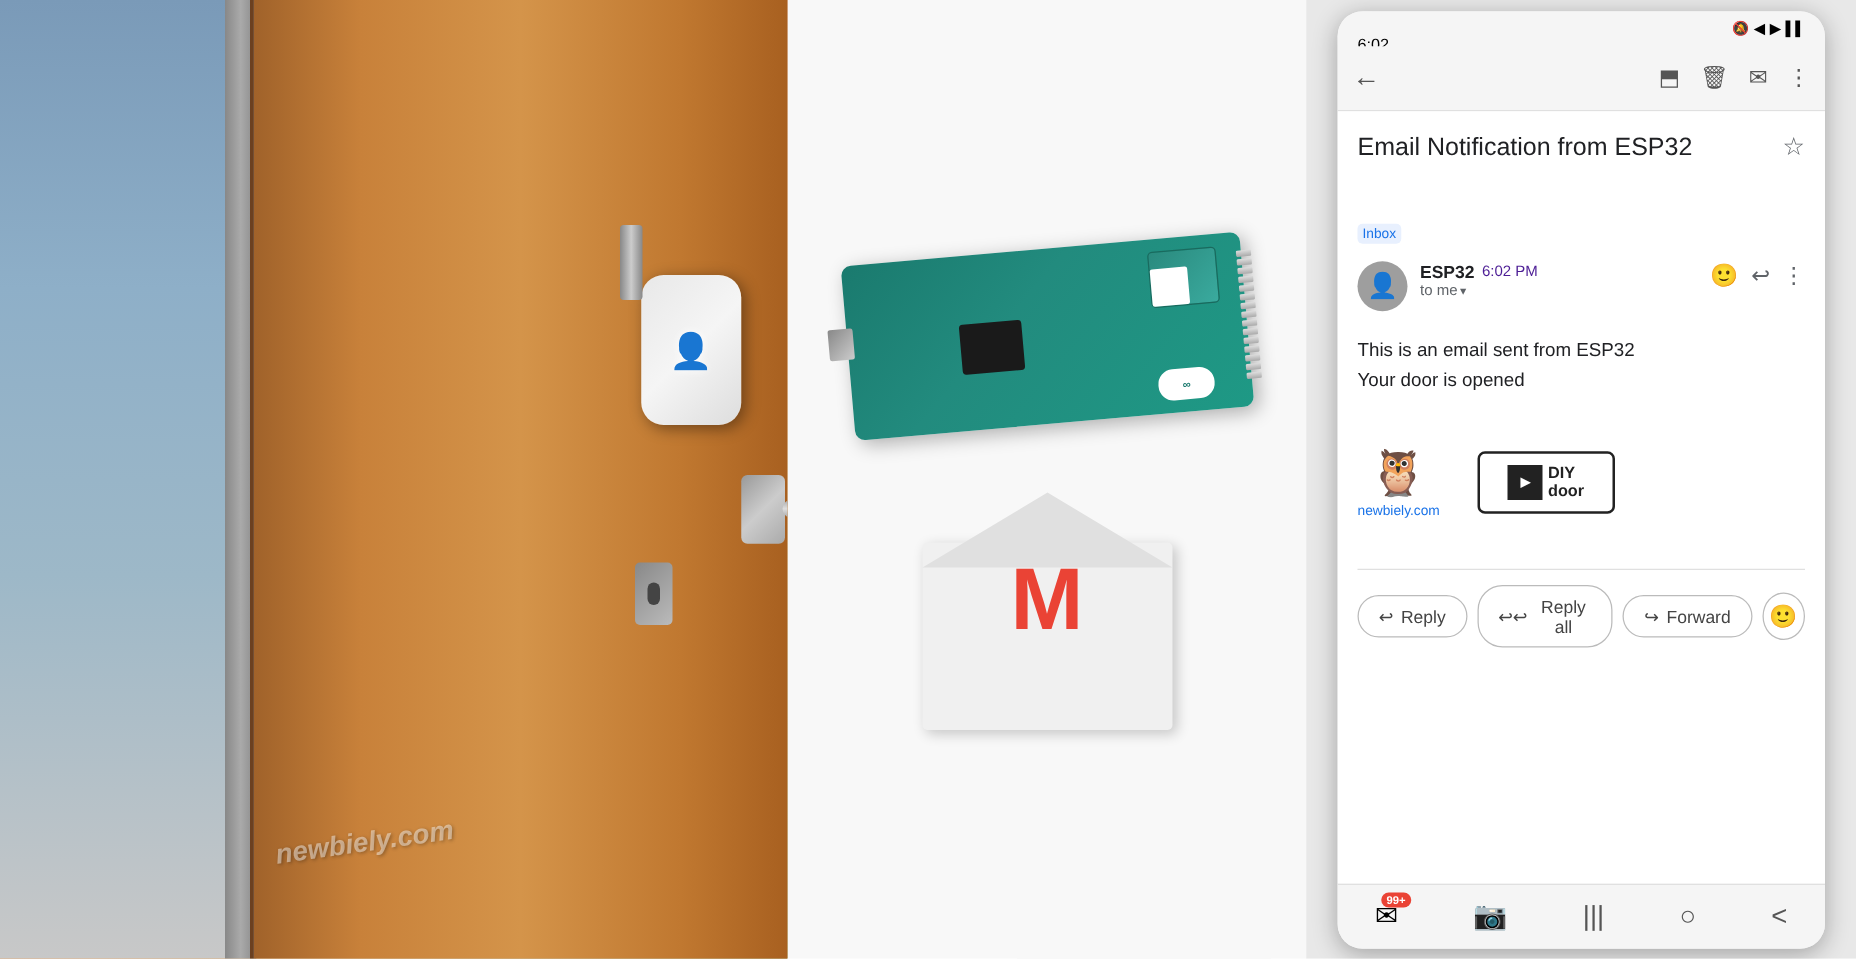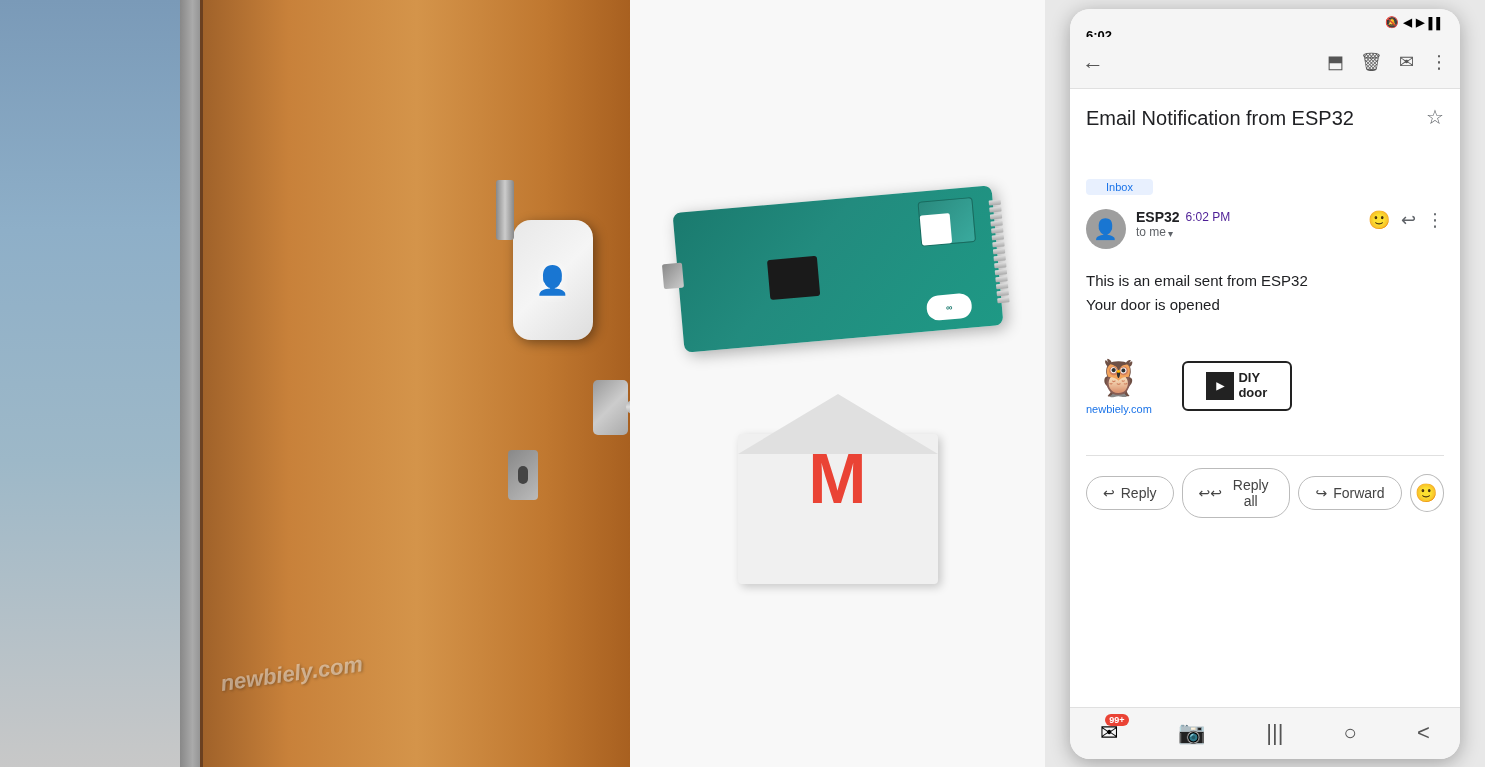--- a/index.html
+++ b/index.html
@@ -290,21 +290,21 @@
       background: #f5f5f5;
       display: flex;
       align-items: center;
       justify-content: space-between;
       padding: 0 16px;
       font-size: 13px;
       font-weight: 600;
     }
     .status-time {
       font-size: 13px;
-      font-weight: bold;
+      font-weight: normal;
       color: #000;
       margin-top: 25px;
     }
     .status-icons {
       display: flex;
       gap: 4px;
       align-items: center;
       font-size: 11px;
     }
 
@@ -347,21 +347,21 @@
       font-weight: 500;
       color: #202124;
       margin-bottom: 8px;
       line-height: 1.3;
     }
     .inbox-badge {
       display: inline-block;
       background: #e8f0fe;
       color: #1a73e8;
       font-size: 11px;
-      padding: 2px 20px;
+      padding: 2px 4px;
       border-radius: 4px;
       margin-bottom: 14px;
       margin-top: 40px;
     }
     .sender-row {
       display: flex;
       align-items: flex-start;
       gap: 10px;
       margin-bottom: 20px;
     }

